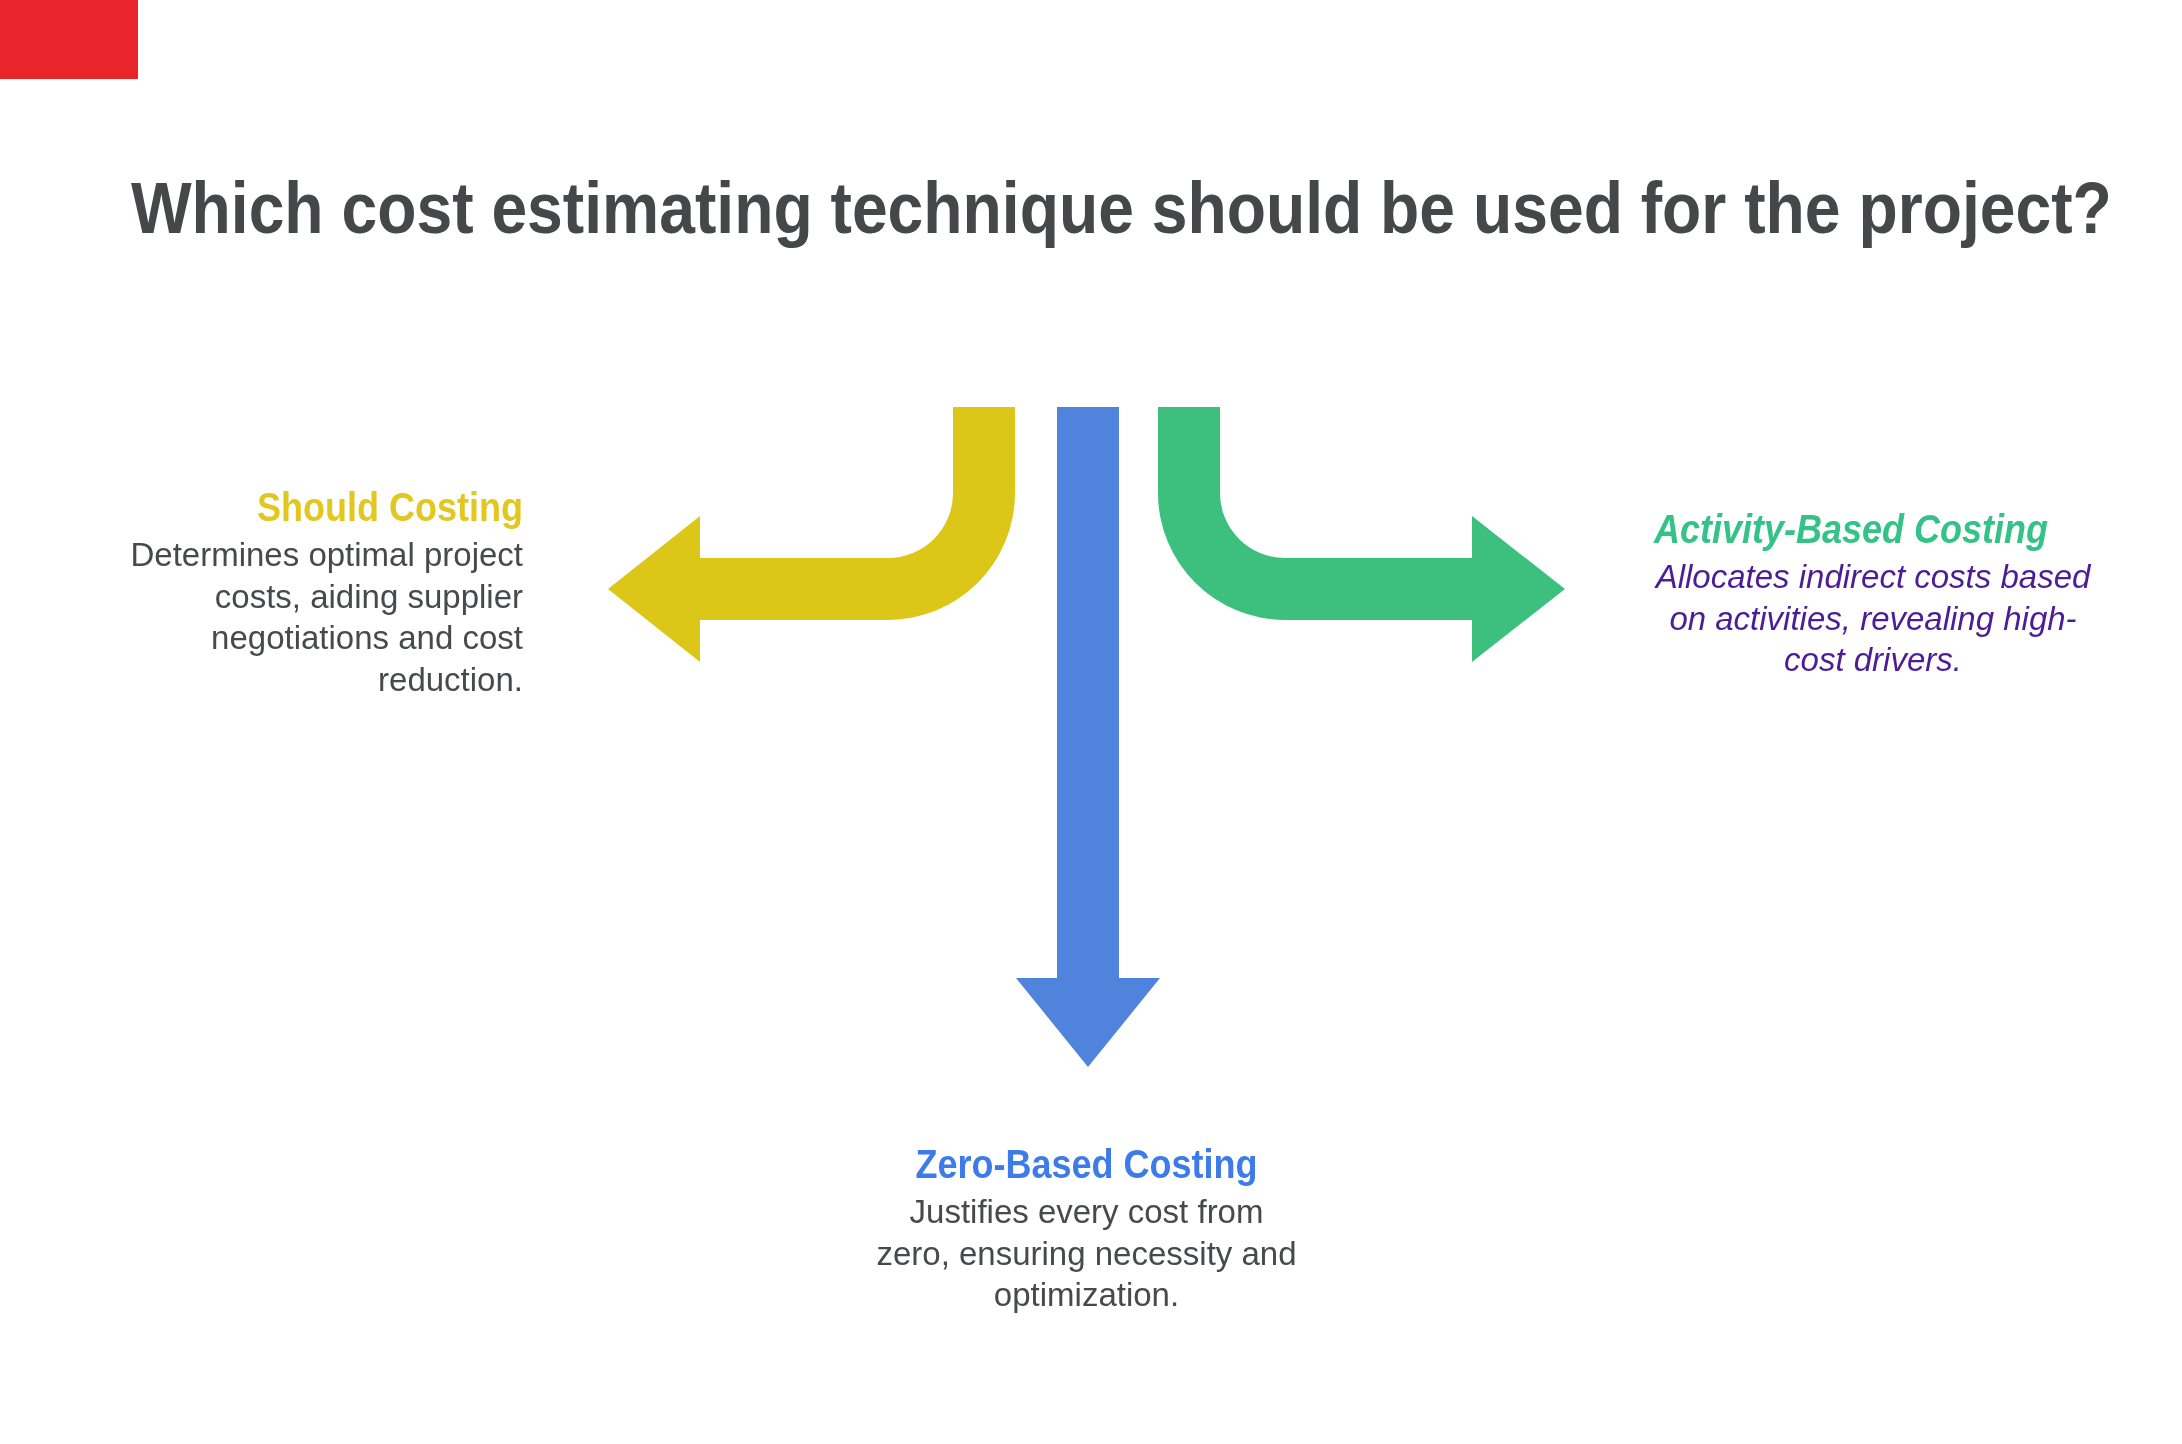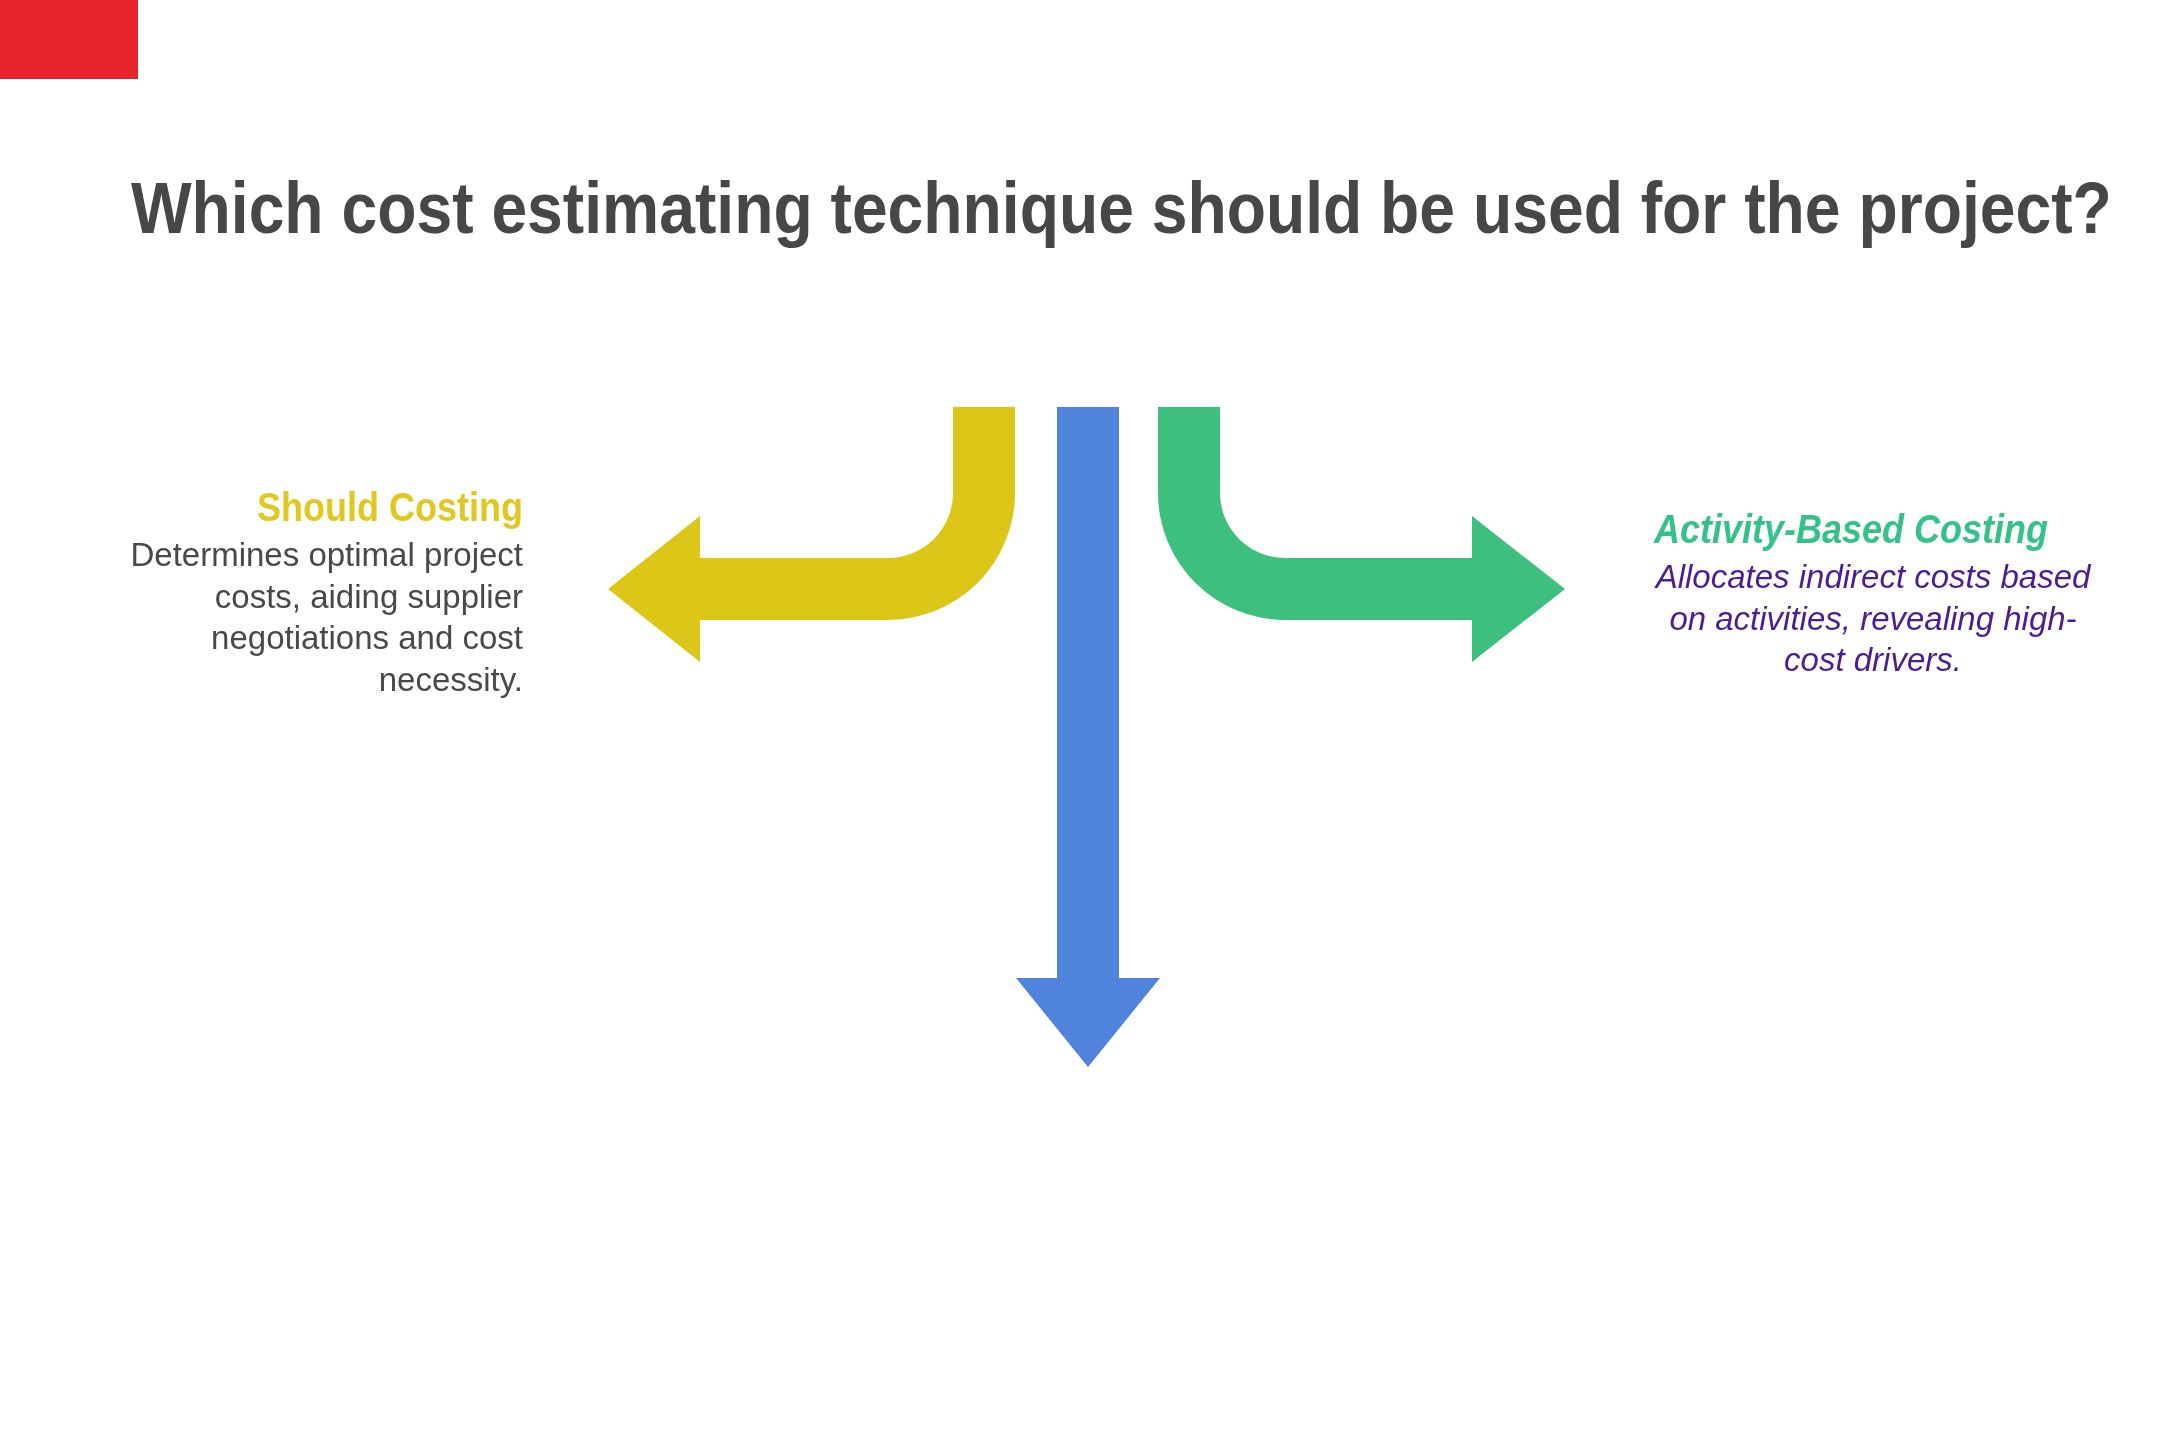--- a/index.html
+++ b/index.html
@@ -81,22 +81,26 @@
   <div class="title" style="color: rgb(69, 71, 73);">Which cost estimating technique should be used for the project?</div>
 
   <svg class="arrows-svg" viewBox="0 0 2182 1444">
     <path d="M953 407 H1015 V493 A127 127 0 0 1 888 620 H700 V662 L608 589 L700 516 V558 H888 A65 65 0 0 0 953 493 Z" fill="#DCC719"></path>
     <path d="M1057 407 H1119 V978 H1160 L1088 1067 L1016 978 H1057 Z" fill="#4F83DC"></path>
     <path d="M1158 407 H1220 V493 A65 65 0 0 0 1285 558 H1472 V516 L1565 589 L1472 662 V620 H1285 A127 127 0 0 1 1158 493 Z" fill="#3DC07D"></path>
   </svg>
 
   <div class="branch branch-left">
     <div class="branch-heading" style="color: rgb(226, 199, 31);">Should Costing</div>
-    <div class="branch-body" style="color: rgb(71, 73, 76);">Determines optimal project costs, aiding supplier negotiations and cost necessity.</div>
+    <div class="branch-body" style="color: rgb(71, 73, 76);">Determines optimal project costs, aiding supplier negotiations and cost reduction.</div>
   </div>
 
   <div class="branch branch-right">
     <div class="branch-heading" style="color: rgb(53, 194, 136);">Activity-Based Costing</div>
     <div class="branch-body" style="color: #4c1d95;">Allocates indirect costs based on activities, revealing high-cost drivers.</div>
   </div>
 
+  <div class="branch branch-bottom">
+    <div class="branch-heading" style="color: rgb(61, 124, 232);">Zero-Based Costing</div>
+    <div class="branch-body" style="color: rgb(71, 73, 76);">Justifies every cost from zero, ensuring necessity and optimization.</div>
+  </div>
 
 </div>
 
 </body></html>

